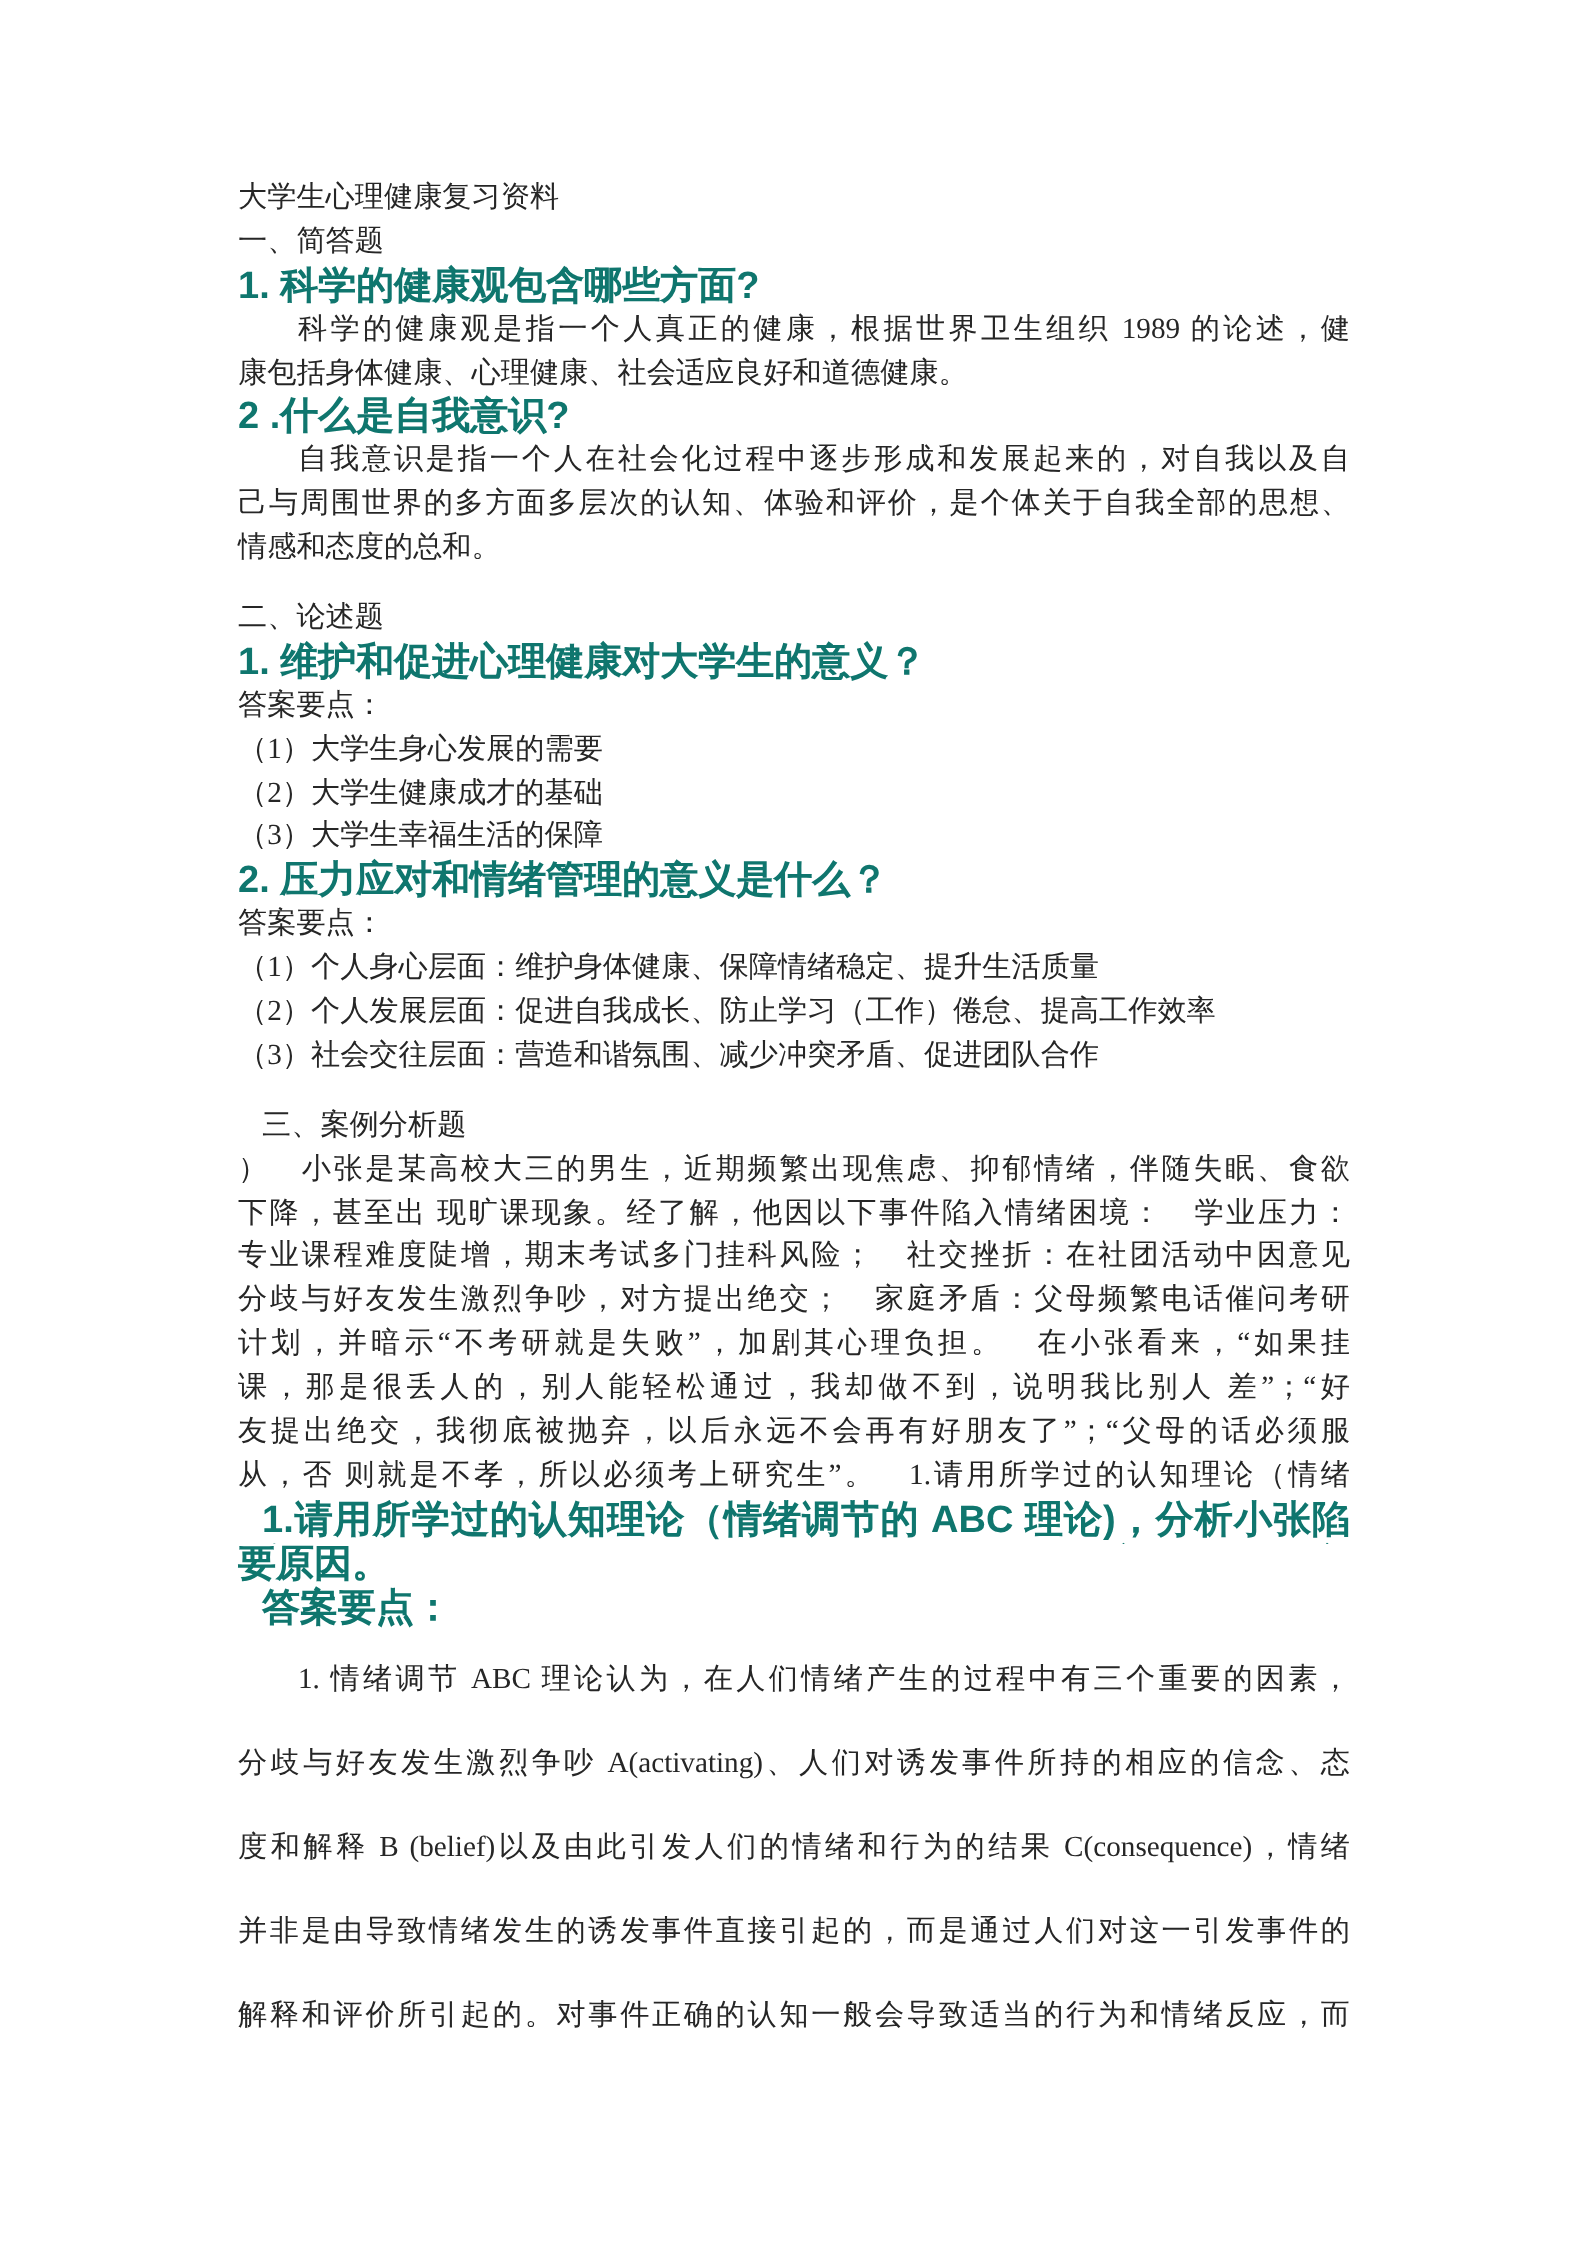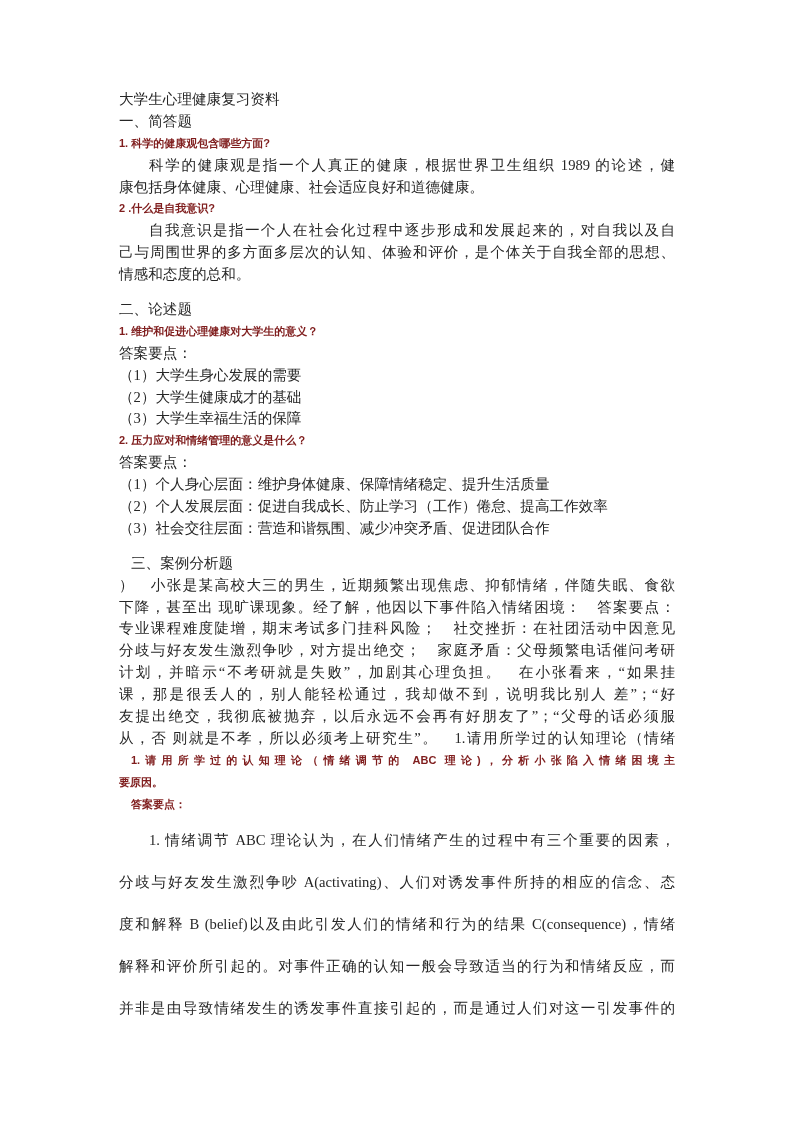--- a/index.html
+++ b/index.html
@@ -30,23 +30,23 @@
   }
   
   .fill {
     white-space: normal;
     text-align: justify;
     text-align-last: justify;
     overflow: hidden;
   }
   .b {
     font-weight: bold;
-    color: #7f1d1d;
+    color: #0f766e;
     font-family: "Liberation Sans", "DejaVu Sans", sans-serif;
-    font-size: 11px;
+    font-size: 19px;
   }
   .ind2 { padding-left: 30px; }
   .ind1 { padding-left: 12px; }
   .blank { height: 13px; }
   .wide {
     margin-top: -3px;
   }
   .wide .ln {
     line-height: 30px;
     height: 30px;
@@ -85,32 +85,32 @@
     <div class="ln">（1）个人身心层面：维护身体健康、保障情绪稳定、提升生活质量</div>
     <div class="ln">（2）个人发展层面：促进自我成长、防止学习（工作）倦怠、提高工作效率</div>
     <div class="ln">（3）社会交往层面：营造和谐氛围、减少冲突矛盾、促进团队合作</div>
   </div>
 
   <div class="blank"></div>
 
   <div>
     <div class="ln ind1">三、案例分析题</div>
     <div class="ln fill">）　小张是某高校大三的男生，近期频繁出现焦虑、抑郁情绪，伴随失眠、食欲</div>
-    <div class="ln fill">下降，甚至出 现旷课现象。经了解，他因以下事件陷入情绪困境：　答案要点：</div>
+    <div class="ln fill">下降，甚至出 现旷课现象。经了解，他因以下事件陷入情绪困境：　学业压力：</div>
     <div class="ln fill">专业课程难度陡增，期末考试多门挂科风险；　社交挫折：在社团活动中因意见</div>
     <div class="ln fill">分歧与好友发生激烈争吵，对方提出绝交；　家庭矛盾：父母频繁电话催问考研</div>
     <div class="ln fill">计划，并暗示“不考研就是失败”，加剧其心理负担。　在小张看来，“如果挂</div>
     <div class="ln fill">课，那是很丢人的，别人能轻松通过，我却做不到，说明我比别人 差”；“好</div>
     <div class="ln fill">友提出绝交，我彻底被抛弃，以后永远不会再有好朋友了”；“父母的话必须服</div>
     <div class="ln fill">从，否 则就是不孝，所以必须考上研究生”。　1.请用所学过的认知理论（情绪</div>
     <div class="ln b fill ind1">1.请用所学过的认知理论（情绪调节的 ABC 理论)，分析小张陷入情绪困境主</div>
     <div class="ln b">要原因。</div>
     <div class="ln b ind1">答案要点：</div>
     <div class="wide">
       <div class="ln fill ind2">1. 情绪调节 ABC 理论认为，在人们情绪产生的过程中有三个重要的因素，</div>
       <div class="ln fill">分歧与好友发生激烈争吵 A(activating)、人们对诱发事件所持的相应的信念、态</div>
       <div class="ln fill">度和解释 B (belief)以及由此引发人们的情绪和行为的结果 C(consequence)，情绪</div>
+      <div class="ln fill">并非是由导致情绪发生的诱发事件直接引起的，而是通过人们对这一引发事件的</div>
       <div class="ln fill">解释和评价所引起的。对事件正确的认知一般会导致适当的行为和情绪反应，而</div>
-      <div class="ln fill">并非是由导致情绪发生的诱发事件直接引起的，而是通过人们对这一引发事件的</div>
     </div>
   </div>
 
 </div>
 
 </body></html>

